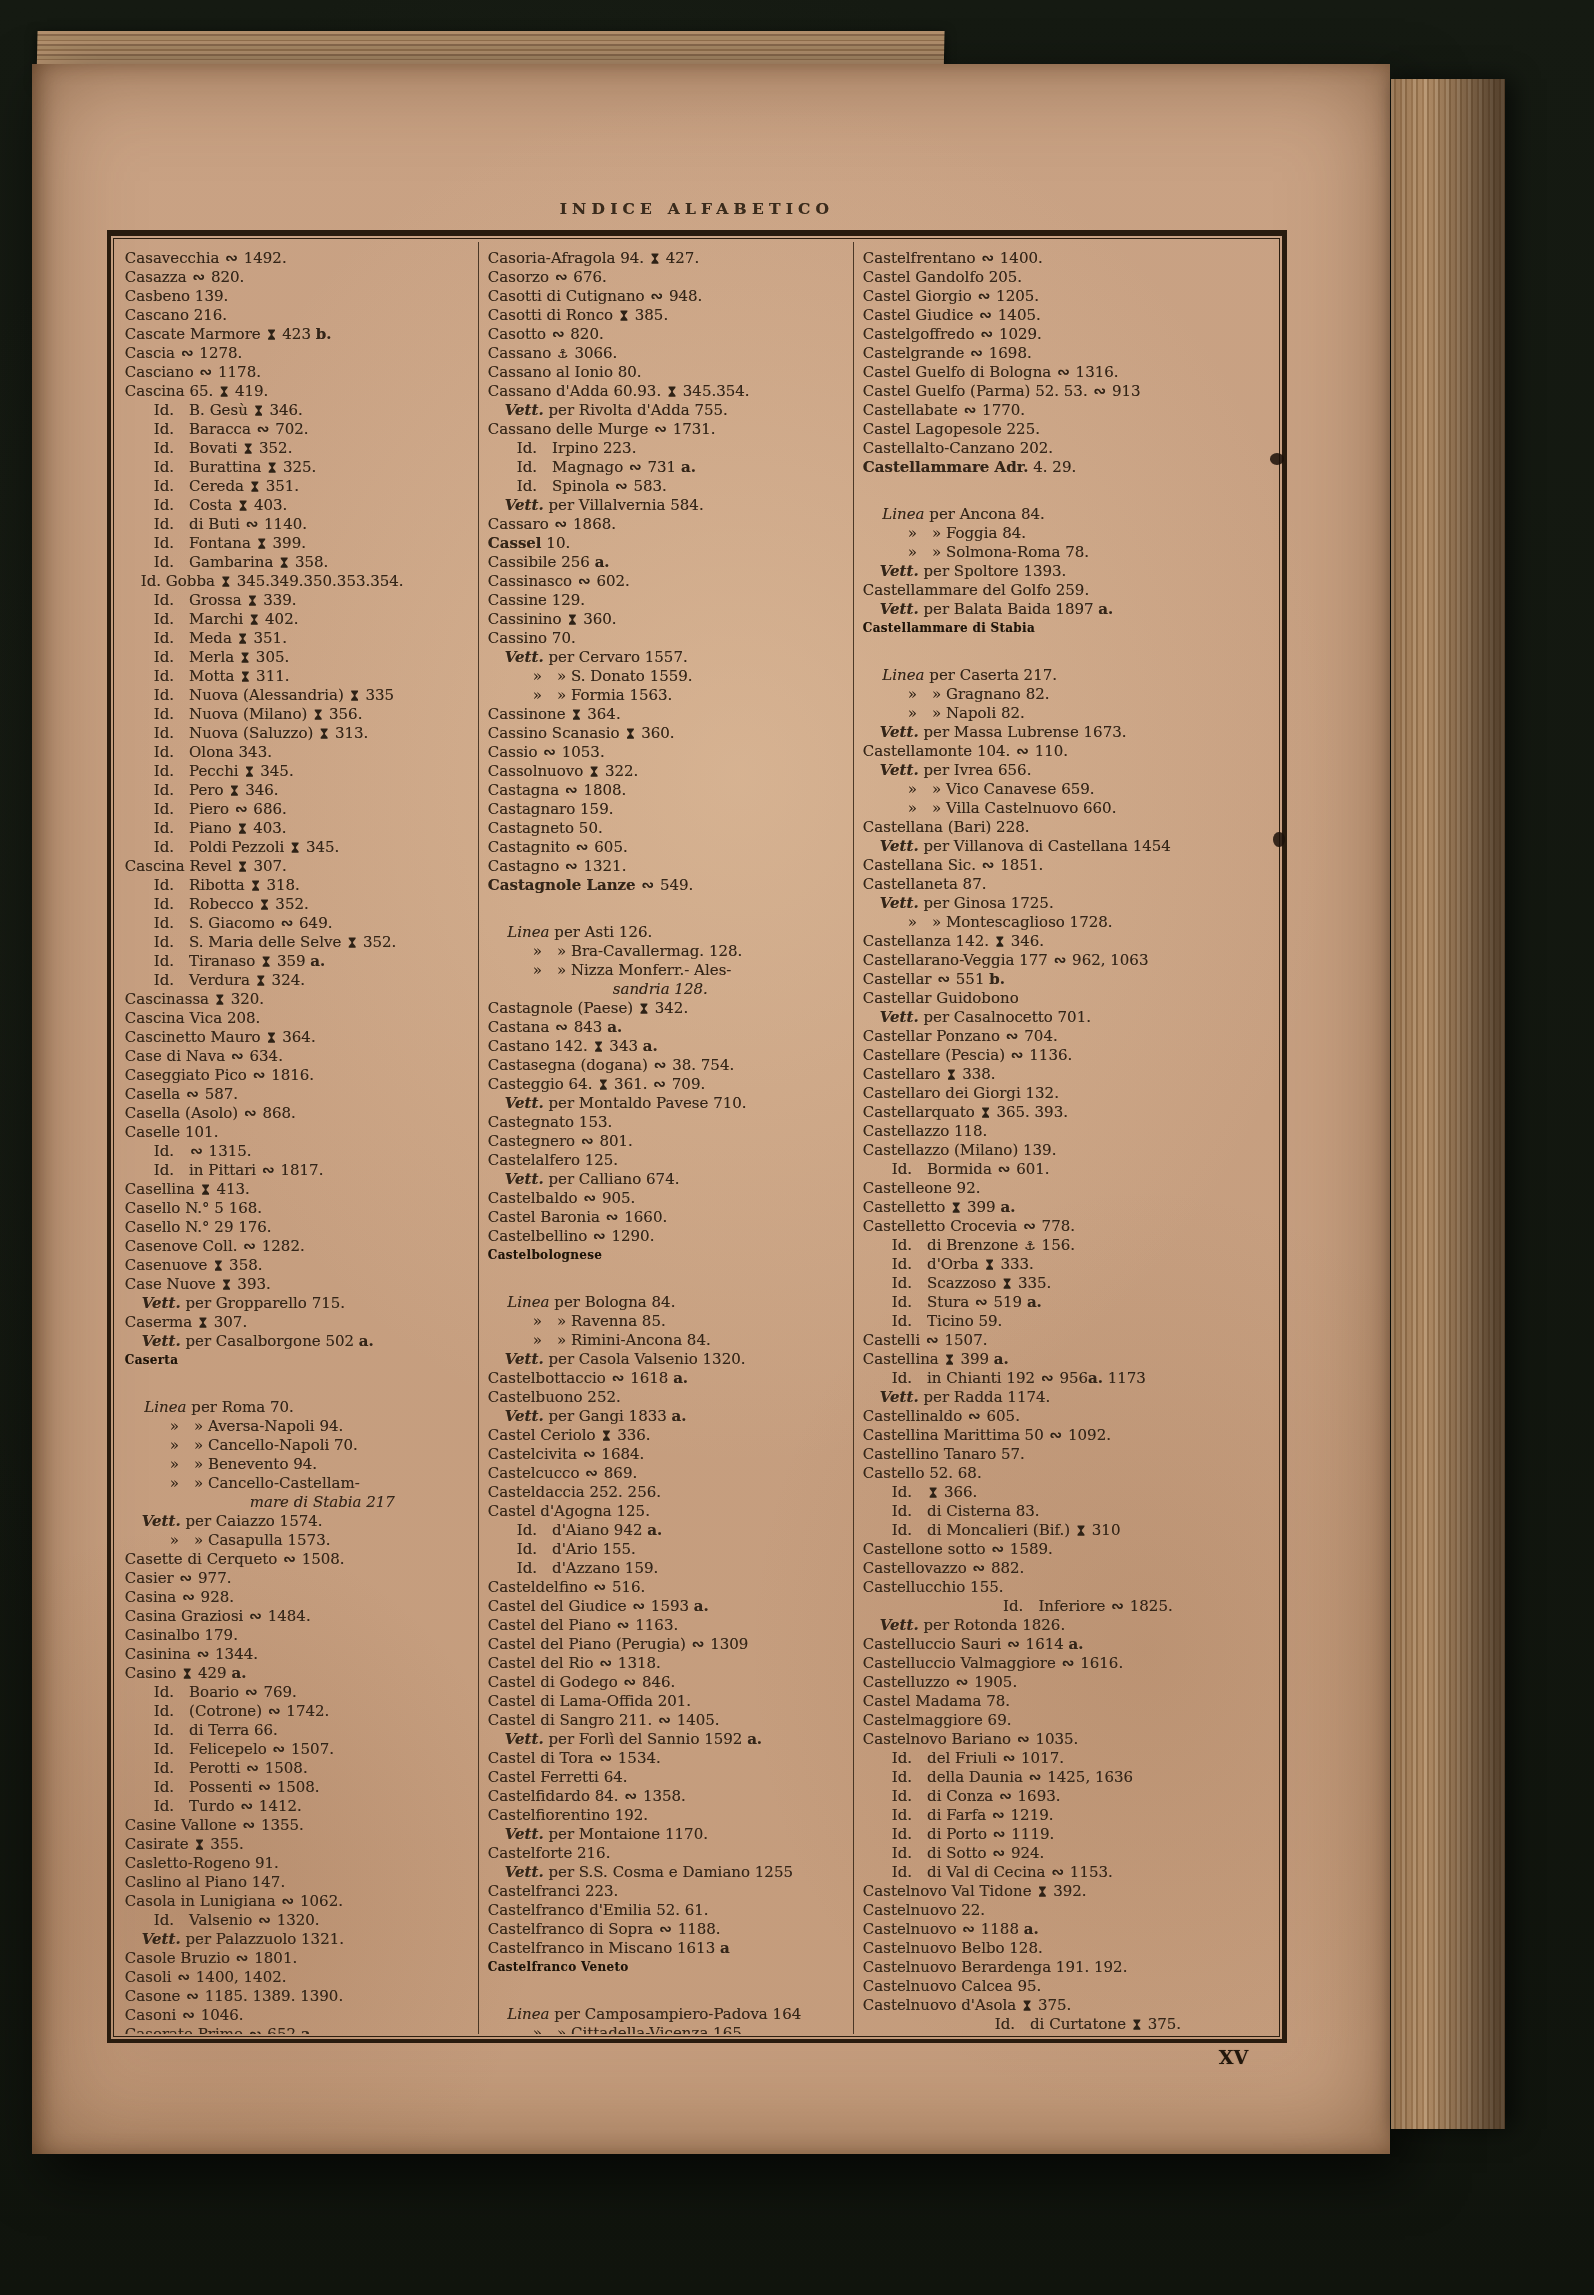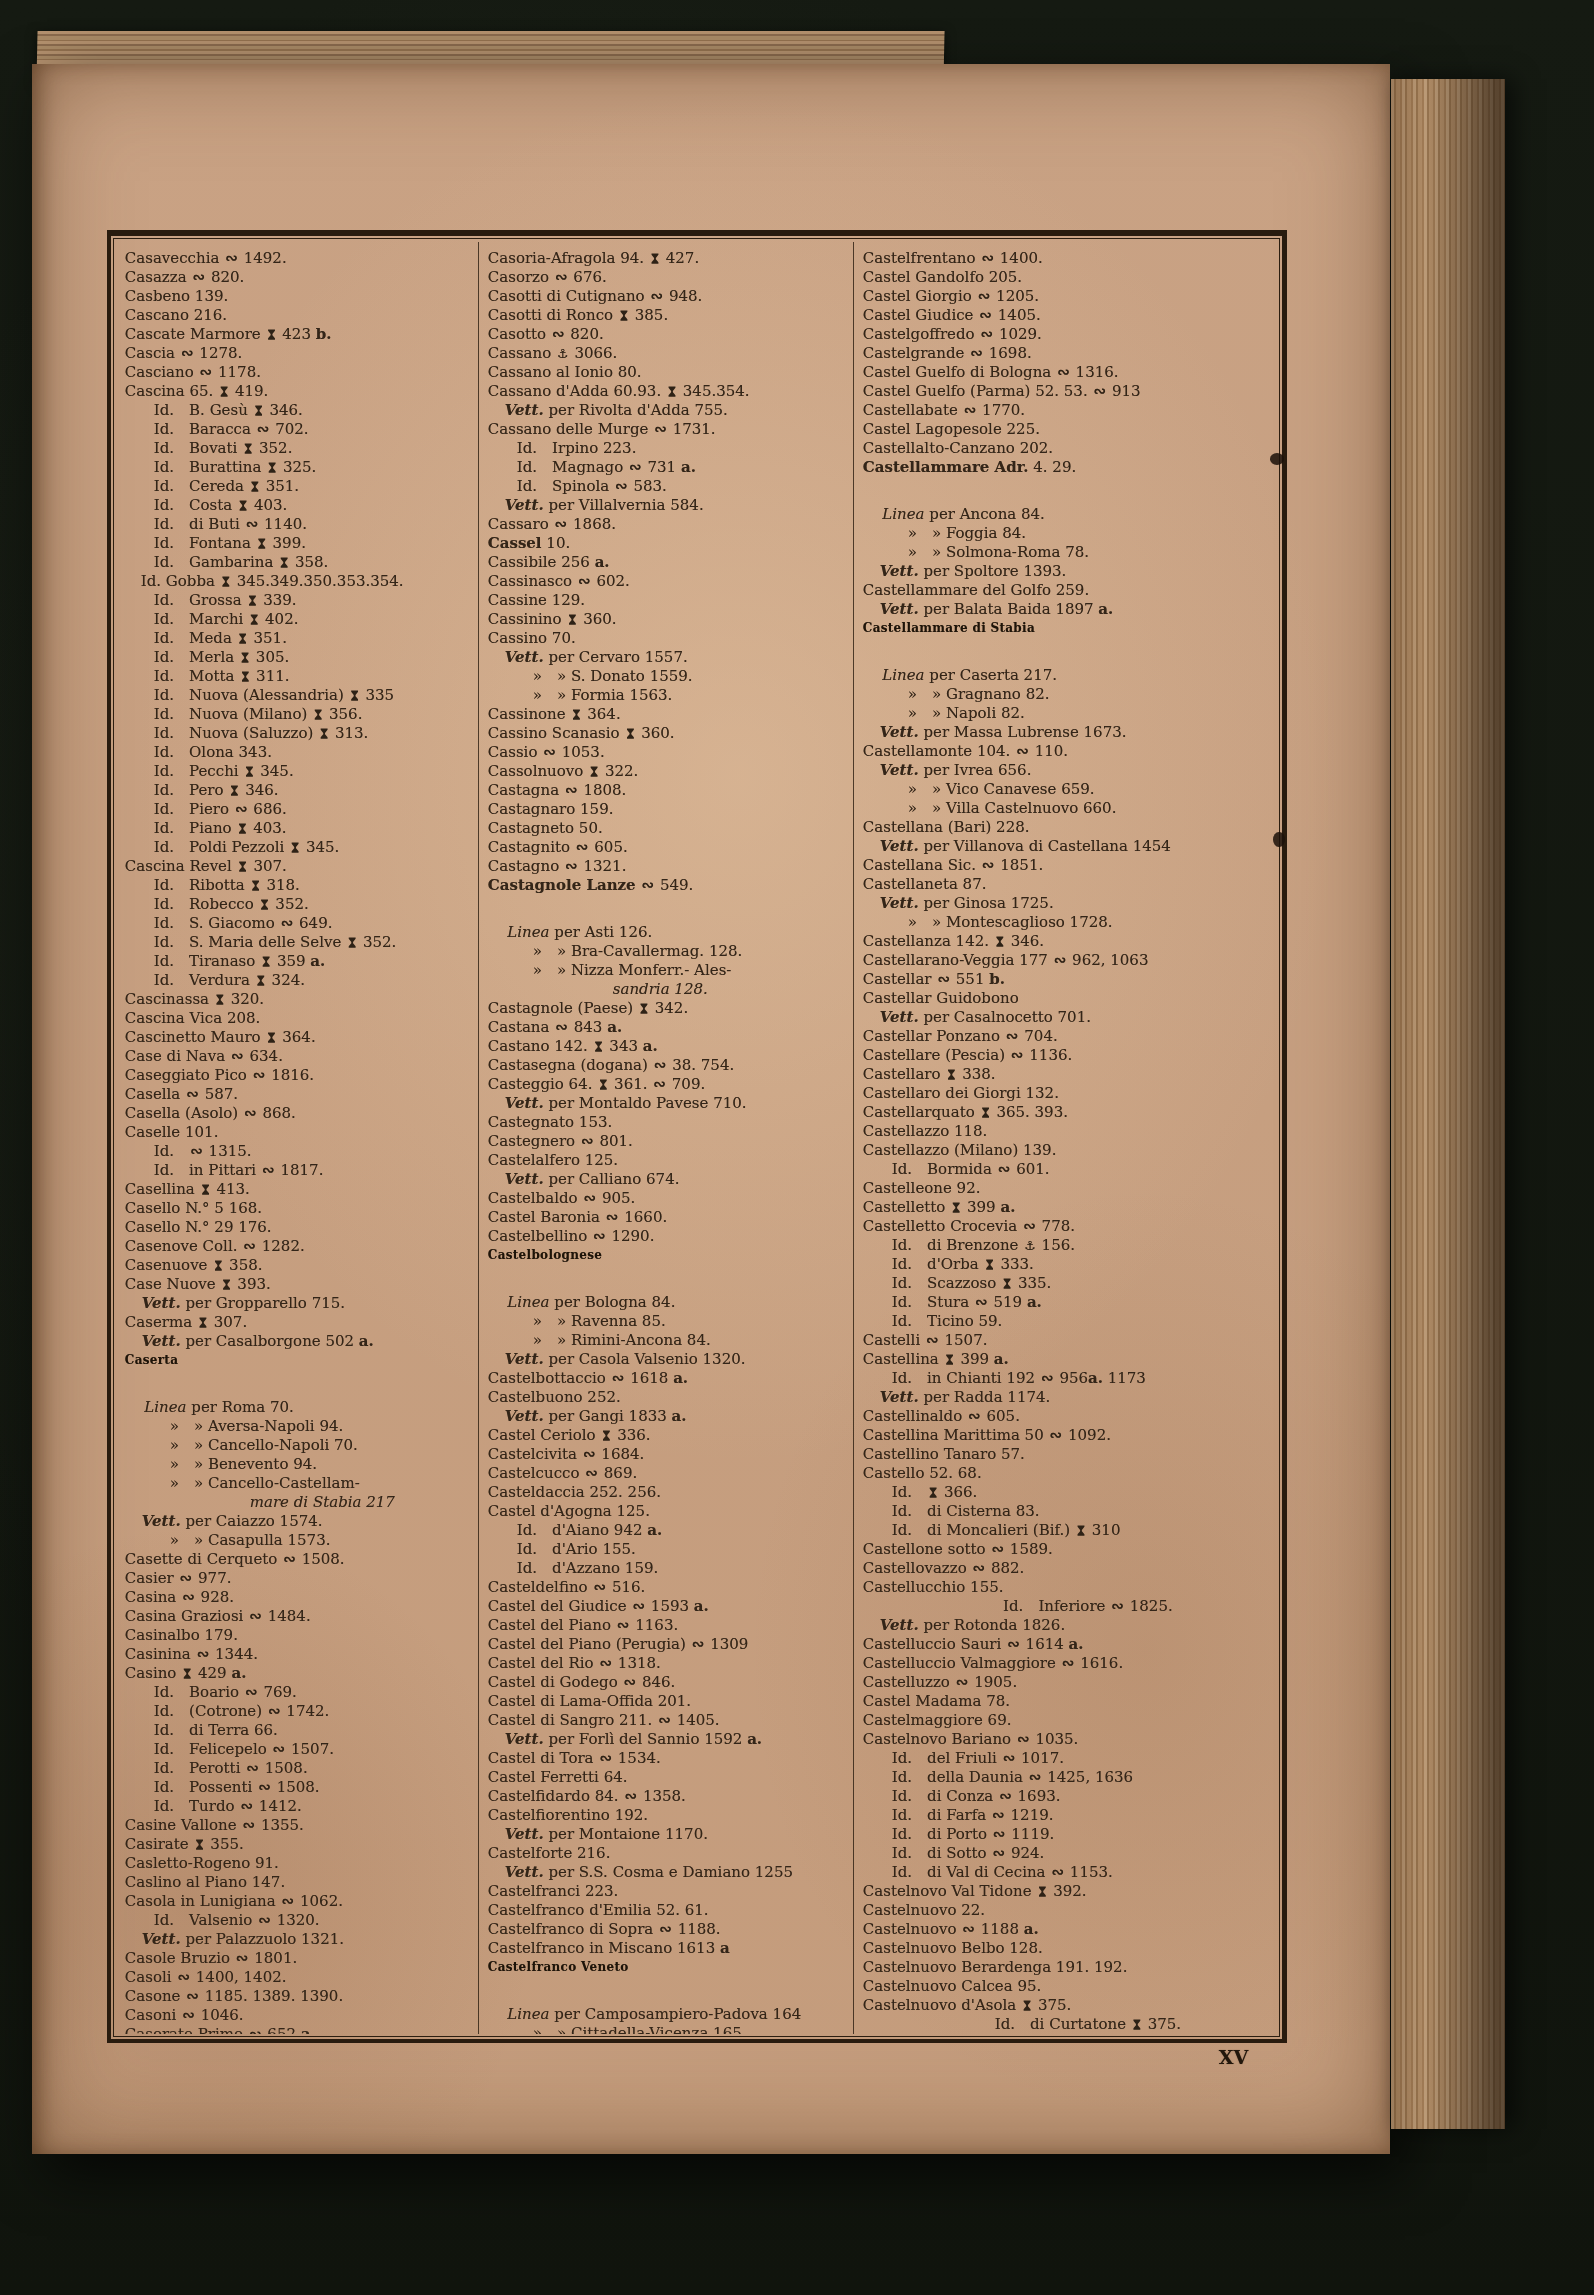--- a/index.html
+++ b/index.html
@@ -94,20 +94,21 @@
   .b1{left:1238px;top:389px;width:13.8px;height:11.5px;}
   .b2{left:1241px;top:768px;width:11.5px;height:15px;}
 </style>
 </head>
 <body>
 
 <div class="scene">
   <div class="top-pages"></div>
 
   <div class="page">
+    <div class="header">INDICE ALFABETICO</div>
 
     <div class="frame">
       <div class="cols">
         <div class="col">
             <div class="line e">Casavecchia <span class="sym sym-coach">∾</span> 1492.</div>
             <div class="line e">Casazza <span class="sym sym-coach">∾</span> 820.</div>
             <div class="line e">Casbeno 139.</div>
             <div class="line e">Cascano 216.</div>
             <div class="line e">Cascate Marmore <span class="sym sym-telegraph"></span> 423 <span class="bd">b.</span></div>
             <div class="line e">Cascia <span class="sym sym-coach">∾</span> 1278.</div>

